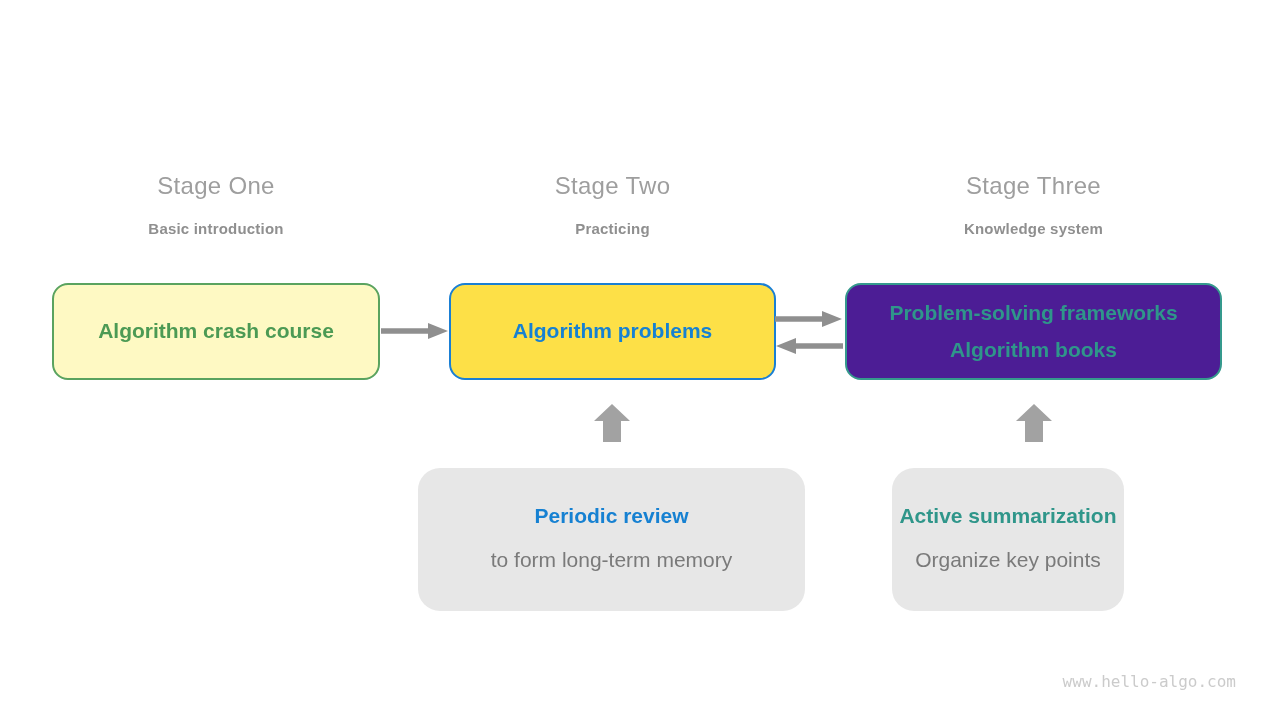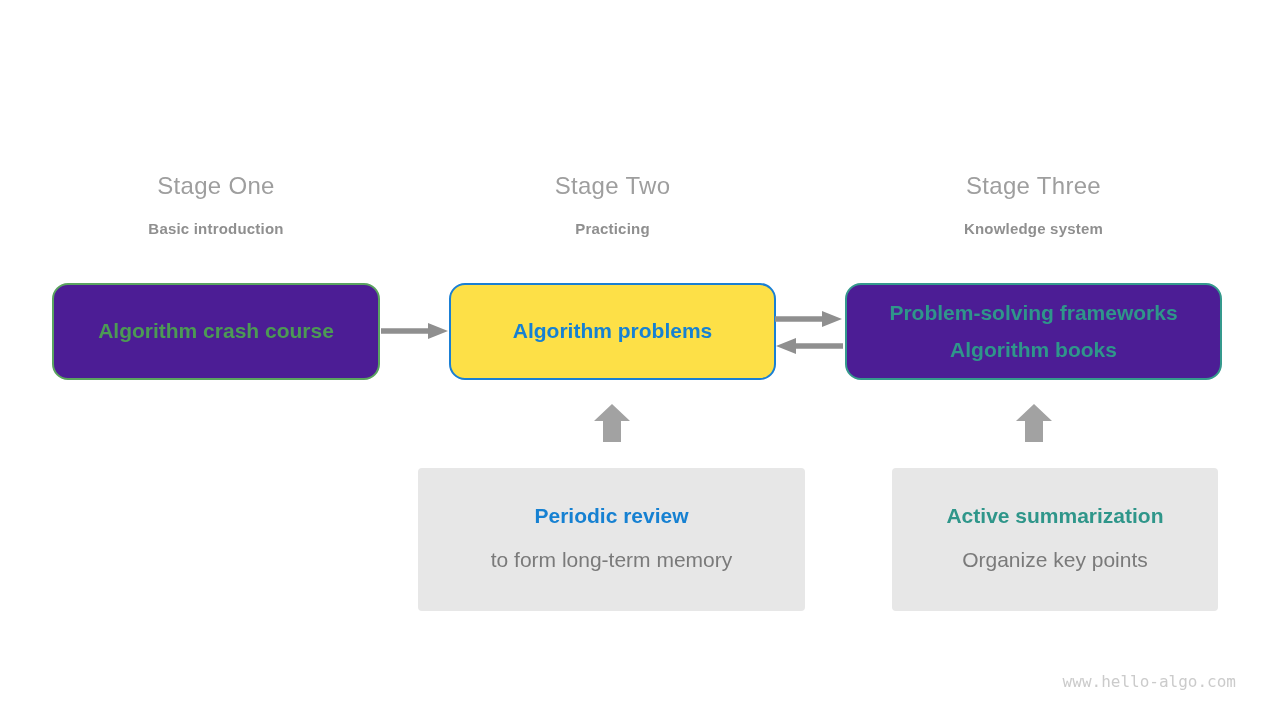--- a/index.html
+++ b/index.html
@@ -41,38 +41,38 @@
     border: 2.5px solid;
     display: flex;
     flex-direction: column;
     align-items: center;
     justify-content: center;
     font-size: 21px;
     font-weight: 700;
     line-height: 1.74;
     text-align: center;
   }
-  .box-green { left: 52px;  width: 328px; border-color: #5aa35f; background: #4c1d95; color: #4c9a54; }
+  .box-green { left: 52px;  width: 328px; border-color: #5aa35f; background: #fef9c3; color: #4c9a54; }
   .box-blue  { left: 449px; width: 327px; border-color: #1a7fd4; background: #fde047; color: #1681d2; }
   .box-teal  { left: 845px; width: 377px; border-color: #35998d; background: #4c1d95; color: #2f968a; }
   .h-arrow { position: absolute; width: 68px; height: 20px; }
   .note-box {
     position: absolute;
     top: 468px;
     height: 143px;
-    border-radius: 4px;
+    border-radius: 22px;
     background: #e7e7e7;
     display: flex;
     flex-direction: column;
     align-items: center;
     justify-content: center;
     text-align: center;
   }
   .note1 { left: 418px; width: 387px; }
-  .note2 { left: 892px; width: 326px; }
+  .note2 { left: 892px; width: 232px; }
   .note-heading {
     font-size: 21px;
     font-weight: 700;
     margin-bottom: 18px;
   }
   .note-heading.blue { color: #1681d2; }
   .note-heading.teal { color: #2f968a; }
   .note-desc {
     font-size: 21px;
     font-weight: 400;

